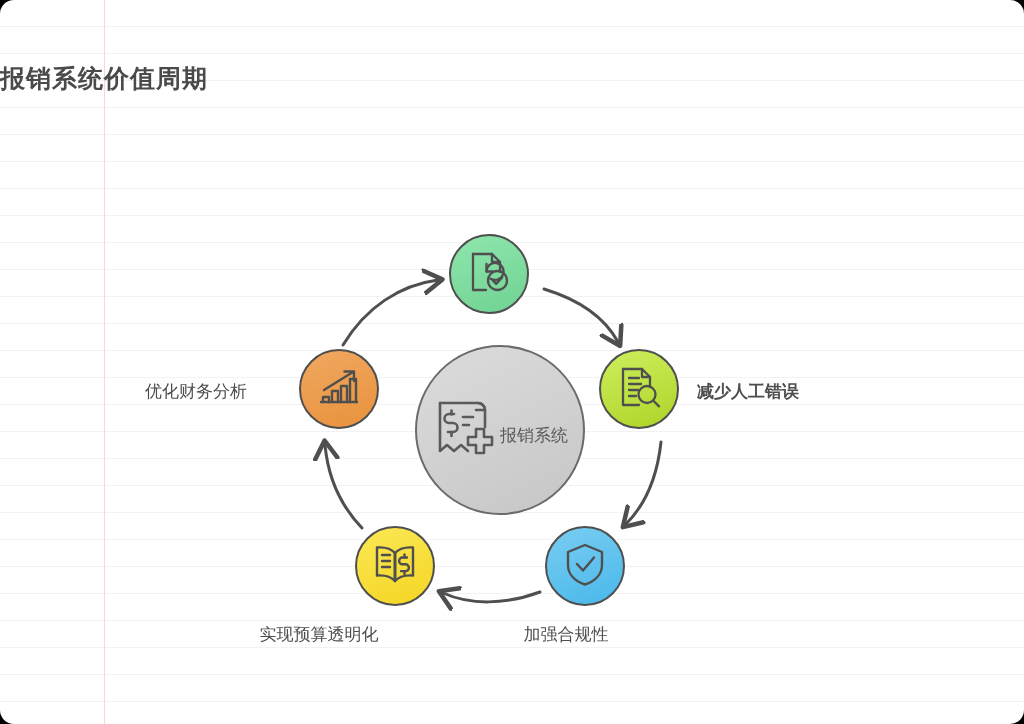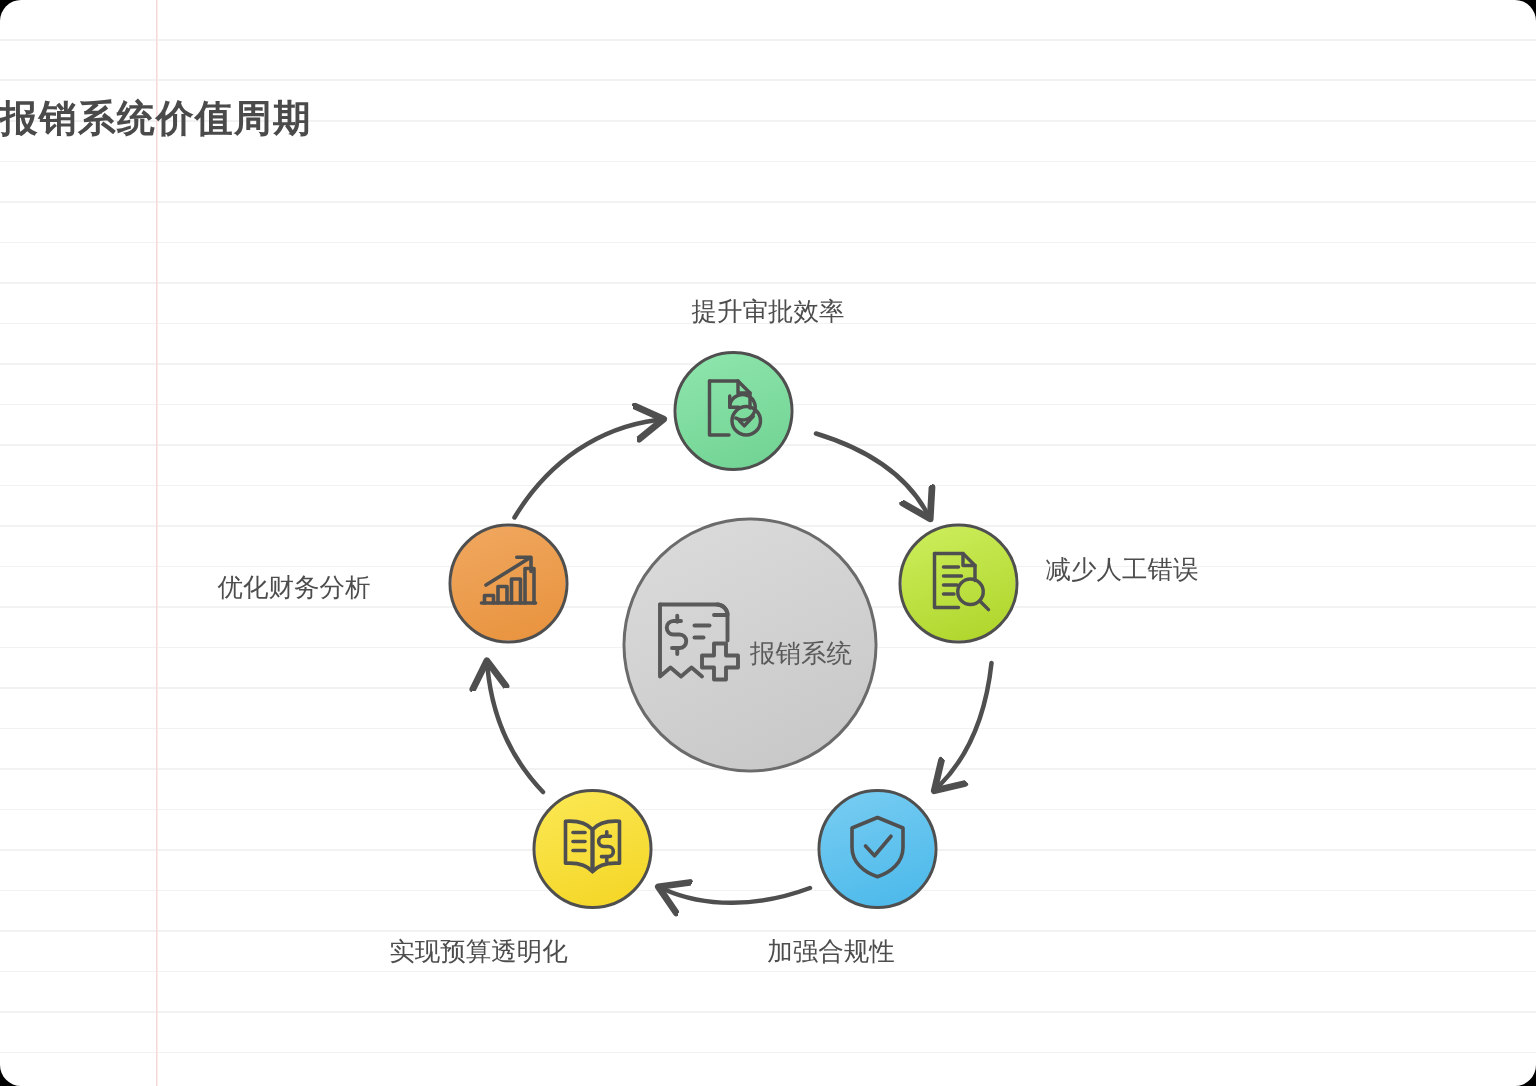--- a/index.html
+++ b/index.html
@@ -119,22 +119,22 @@
     margin-top: 10px;
   }
 
   .node-label {
     position: absolute;
     font-size: 17px;
     color: #4d4d4d;
     white-space: nowrap;
   }
   .label-top        { left: 0; top: 196px; width: 1024px; text-align: center; }
-  .label-right      { left: 697px; top: 368px; }
-  .label-bottom-right { left: 554px; top: 623px; transform: translateX(-50%); }
+  .label-right      { left: 697px; top: 380px; font-weight: bold; }
+  .label-bottom-right { left: 566px; top: 623px; transform: translateX(-50%); }
   .label-bottom-left  { left: 319px; top: 623px; transform: translateX(-50%); }
   .label-left       { left: 145px; top: 380px; }
 
   .arrows { position: absolute; left: 0; top: 0; }
 </style>
 </head>
 <body>
 
 <div class="page-card">
 
@@ -186,21 +186,20 @@
           <path d="M7 5 h19 l8 8 v10"></path>
           <path d="M7 5 v36 h13"></path>
           <path d="M26 5 v8 h8"></path>
           <path d="M20.5 22.5 a8.5 8.5 0 1 1 4 7.2"></path>
           <path d="M20.5 15 v7.5 h6"></path>
           <circle cx="31.5" cy="31.5" r="9.5"></circle>
           <path d="M27 31.6 l3.2 3.3 l6 -6.4"></path>
         </svg>
       </span>
     </div>
-    <div class="node-label label-top">提升审批效率</div>
 
     <div class="node node-right">
       <span>
         <svg width="46" height="46" viewBox="0 0 46 46" fill="none" stroke="#4f4f4f" stroke-width="2.3" stroke-linecap="round" stroke-linejoin="round">
           <path d="M7 5 h19 l8 8 v10"></path>
           <path d="M7 5 v36 h16"></path>
           <path d="M26 5 v8 h8"></path>
           <path d="M13 14 h10"></path>
           <path d="M13 20 h12"></path>
           <path d="M13 26 h9"></path>

